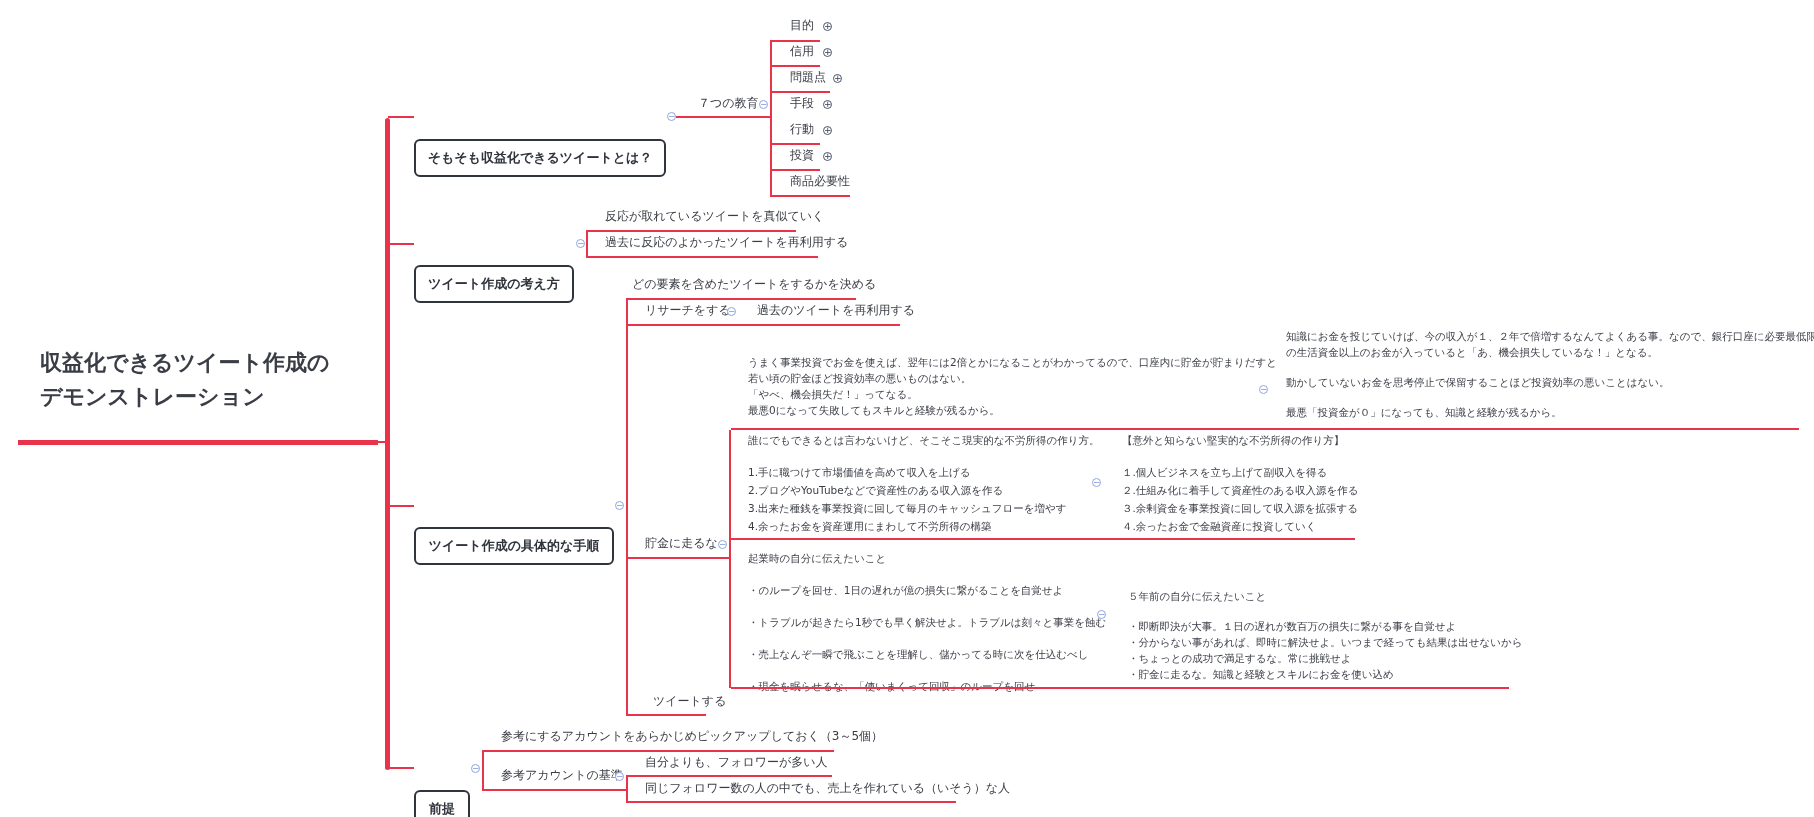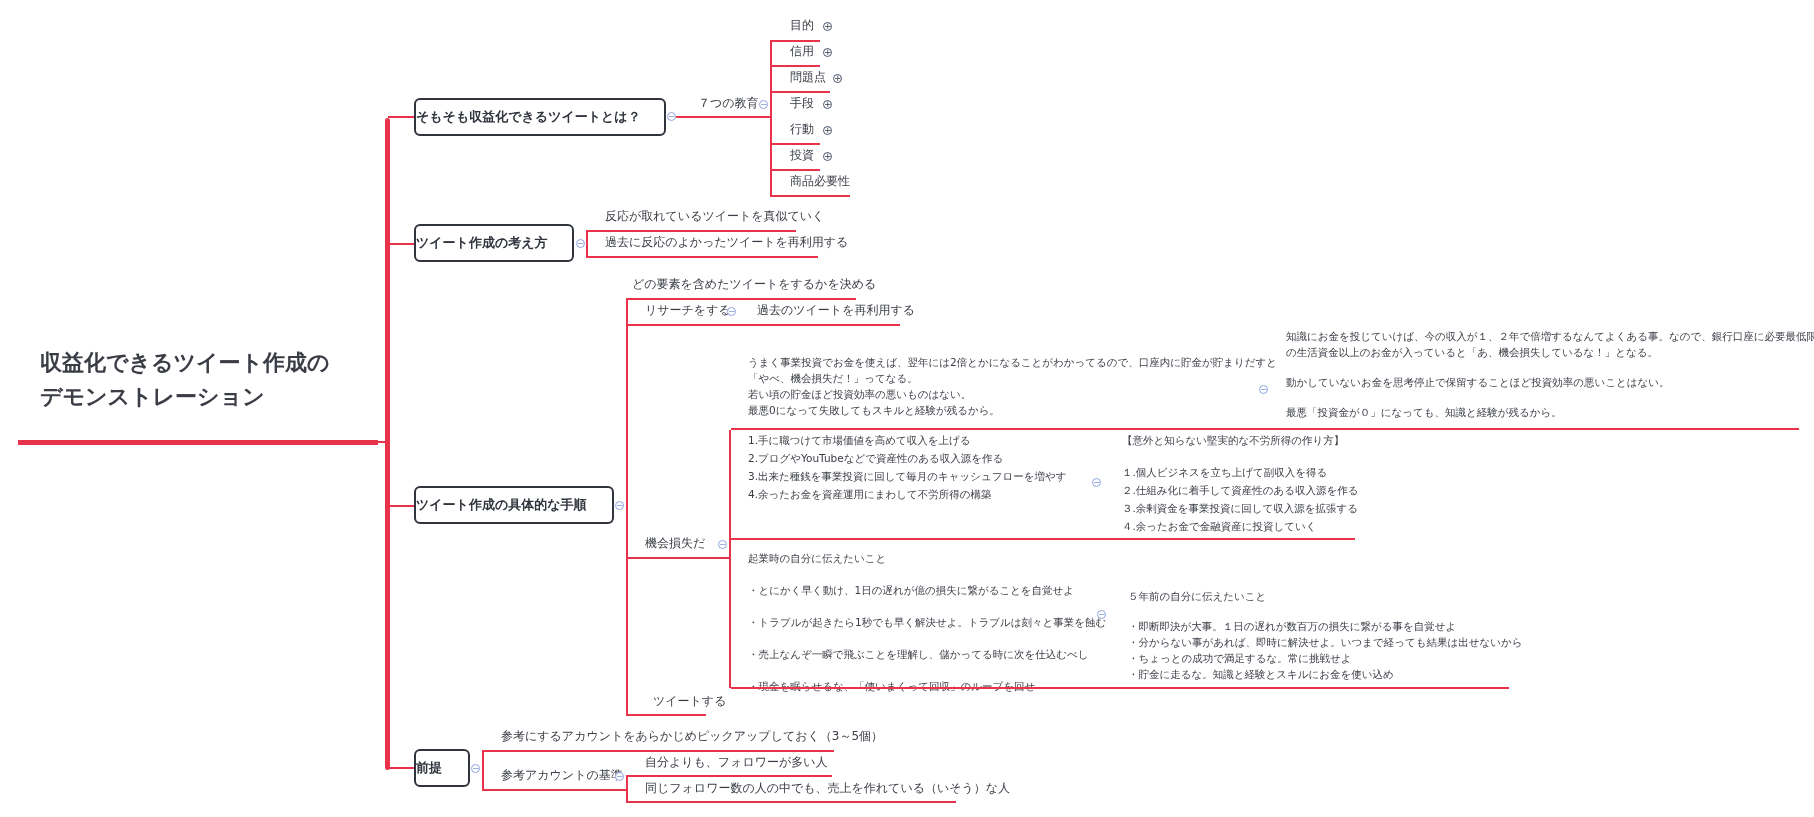--- a/index.html
+++ b/index.html
@@ -4,21 +4,21 @@
 <style>
   html,body{margin:0;padding:0;background:#ffffff;}
   body{width:1814px;height:817px;position:relative;overflow:hidden;
        font-family:"DejaVu Sans","Liberation Sans",sans-serif;color:#3a3d45;}
   .t{position:absolute;font-size:12px;line-height:14px;white-space:nowrap;color:#3a3d45;}
   .ml{position:absolute;font-size:10.5px;line-height:16px;white-space:nowrap;color:#3a3d45;}
   .root{position:absolute;left:40px;top:346px;width:320px;text-align:left;
         font-size:22px;font-weight:bold;line-height:34px;color:#3a3d45;}
   .box{position:absolute;border:2.5px solid #30343d;border-radius:6px;background:#fff;
        font-size:13px;font-weight:bold;color:#30343d;display:flex;align-items:center;
-       justify-content:flex-start;box-sizing:border-box;white-space:nowrap;}
+       justify-content:center;box-sizing:border-box;white-space:nowrap;margin-top:41px;}
   .h{position:absolute;height:1.5px;background:#e8334a;}
   .v{position:absolute;width:1.5px;background:#e8334a;}
   .trunk{position:absolute;background:#e8334a;}
   .tog{position:absolute;width:9px;height:9px;border:1px solid #8fa6e0;border-radius:50%;
        box-sizing:border-box;font-size:9px;line-height:7px;text-align:center;color:#7c94d8;background:#fff;}
   .plus{position:absolute;width:9px;height:9px;border:1px solid #4b5470;border-radius:50%;
         box-sizing:border-box;font-size:9px;line-height:7px;text-align:center;color:#3a3d45;background:#fff;}
 </style>
 </head>
 <body>
@@ -79,59 +79,60 @@
 </div>
 <div class="tog" style="left:615px;top:501px;">−</div>
 <div class="v" style="left:626px;top:298px;height:418px;"></div>
 <div class="t" style="left:632px;top:277px;">どの要素を含めたツイートをするかを決める</div>
 <div class="h" style="left:626px;top:298px;width:230px;"></div>
 <div class="t" style="left:645px;top:303px;">リサーチをする</div>
 <div class="tog" style="left:727px;top:307px;">−</div>
 <div class="t" style="left:757px;top:303px;">過去のツイートを再利用する</div>
 <div class="h" style="left:626px;top:324px;width:274px;"></div>
 
-<div class="t" style="left:645px;top:536px;">機会損失だ</div>
+<div class="t" style="left:645px;top:536px;">貯金に走るな</div>
 <div class="tog" style="left:718px;top:540px;">−</div>
 <div class="h" style="left:626px;top:557px;width:104px;"></div>
 <div class="v" style="left:729px;top:430px;height:258px;"></div>
 
 <div class="ml" style="left:748px;top:354px;">
   <div>うまく事業投資でお金を使えば、翌年には2倍とかになることがわかってるので、口座内に貯金が貯まりだすと</div>
+  <div>若い頃の貯金ほど投資効率の悪いものはない。</div>
   <div>「やべ、機会損失だ！」ってなる。</div>
-  <div>若い頃の貯金ほど投資効率の悪いものはない。</div>
   <div>最悪0になって失敗してもスキルと経験が残るから。</div>
 </div>
 <div class="tog" style="left:1259px;top:385px;">−</div>
 <div class="ml" style="left:1286px;top:328px;line-height:16px;">
   <div>知識にお金を投じていけば、今の収入が１、２年で倍増するなんてよくある事。なので、銀行口座に必要最低限</div>
   <div style="margin-bottom:14px;">の生活資金以上のお金が入っていると「あ、機会損失しているな！」となる。</div>
   <div style="margin-bottom:14px;">動かしていないお金を思考停止で保留することほど投資効率の悪いことはない。</div>
   <div>最悪「投資金が０」になっても、知識と経験が残るから。</div>
 </div>
 <div class="h" style="left:731px;top:428px;width:1068px;"></div>
 
 <div class="ml" style="left:748px;top:431px;line-height:18px;">
+  <div style="margin-bottom:14px;">誰にでもできるとは言わないけど、そこそこ現実的な不労所得の作り方。</div>
   <div>1.手に職つけて市場価値を高めて収入を上げる</div>
   <div>2.ブログやYouTubeなどで資産性のある収入源を作る</div>
   <div>3.出来た種銭を事業投資に回して毎月のキャッシュフローを増やす</div>
   <div>4.余ったお金を資産運用にまわして不労所得の構築</div>
 </div>
 <div class="tog" style="left:1092px;top:478px;">−</div>
 <div class="ml" style="left:1122px;top:431px;line-height:18px;">
   <div style="margin-bottom:14px;">【意外と知らない堅実的な不労所得の作り方】</div>
   <div>１.個人ビジネスを立ち上げて副収入を得る</div>
   <div>２.仕組み化に着手して資産性のある収入源を作る</div>
   <div>３.余剰資金を事業投資に回して収入源を拡張する</div>
   <div>４.余ったお金で金融資産に投資していく</div>
 </div>
 <div class="h" style="left:731px;top:538px;width:624px;"></div>
 
 <div class="ml" style="left:748px;top:542px;line-height:32px;">
   <div>起業時の自分に伝えたいこと</div>
-  <div>・とにかく早く動け、1日の遅れが億の損失に繋がることを自覚せよ</div>
+  <div>・のループを回せ、1日の遅れが億の損失に繋がることを自覚せよ</div>
   <div>・トラブルが起きたら1秒でも早く解決せよ。トラブルは刻々と事業を蝕む</div>
   <div>・売上なんぞ一瞬で飛ぶことを理解し、儲かってる時に次を仕込むべし</div>
   <div>・現金を眠らせるな、「使いまくって回収」のループを回せ</div>
 </div>
 <div class="tog" style="left:1097px;top:610px;">−</div>
 <div class="ml" style="left:1128px;top:588px;">
   <div style="margin-bottom:14px;">５年前の自分に伝えたいこと</div>
   <div>・即断即決が大事。１日の遅れが数百万の損失に繋がる事を自覚せよ</div>
   <div>・分からない事があれば、即時に解決せよ。いつまで経っても結果は出せないから</div>
   <div>・ちょっとの成功で満足するな。常に挑戦せよ</div>

